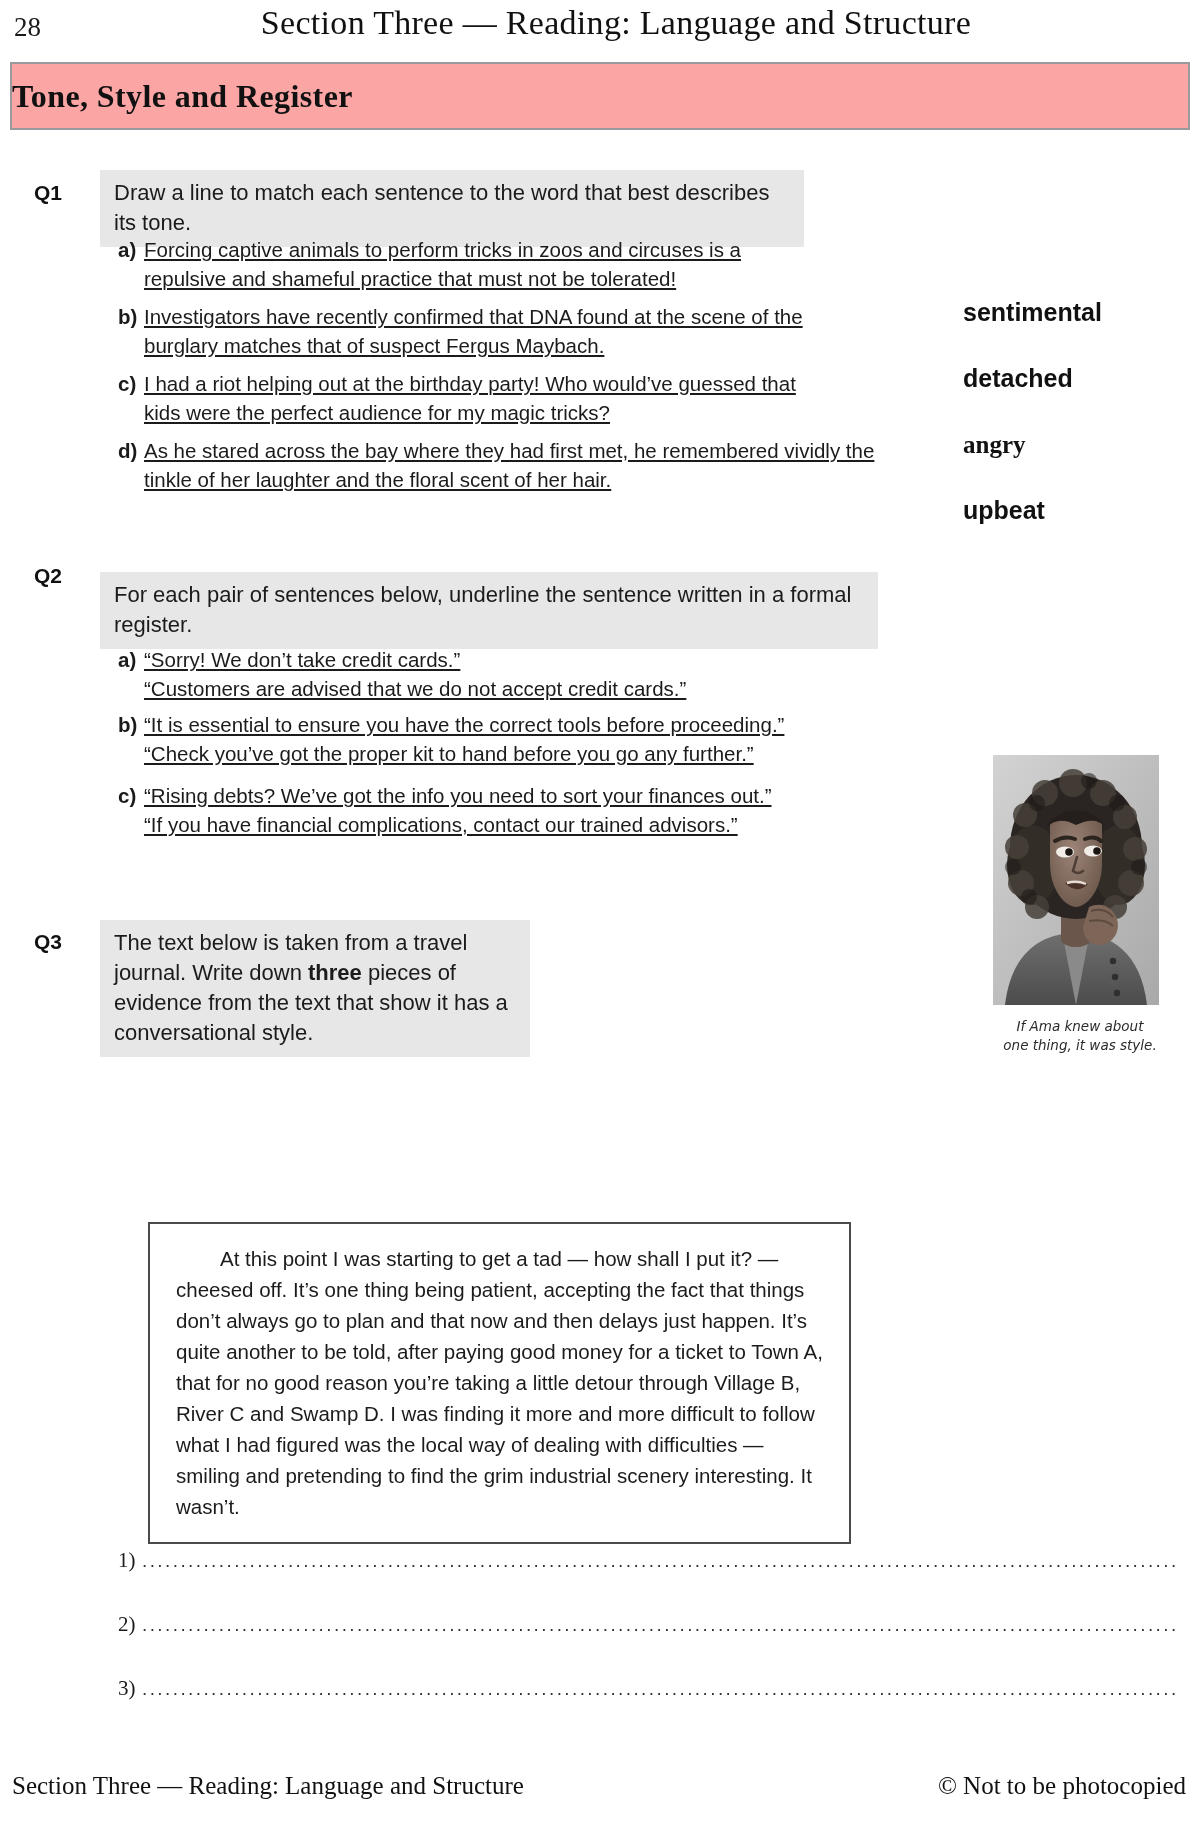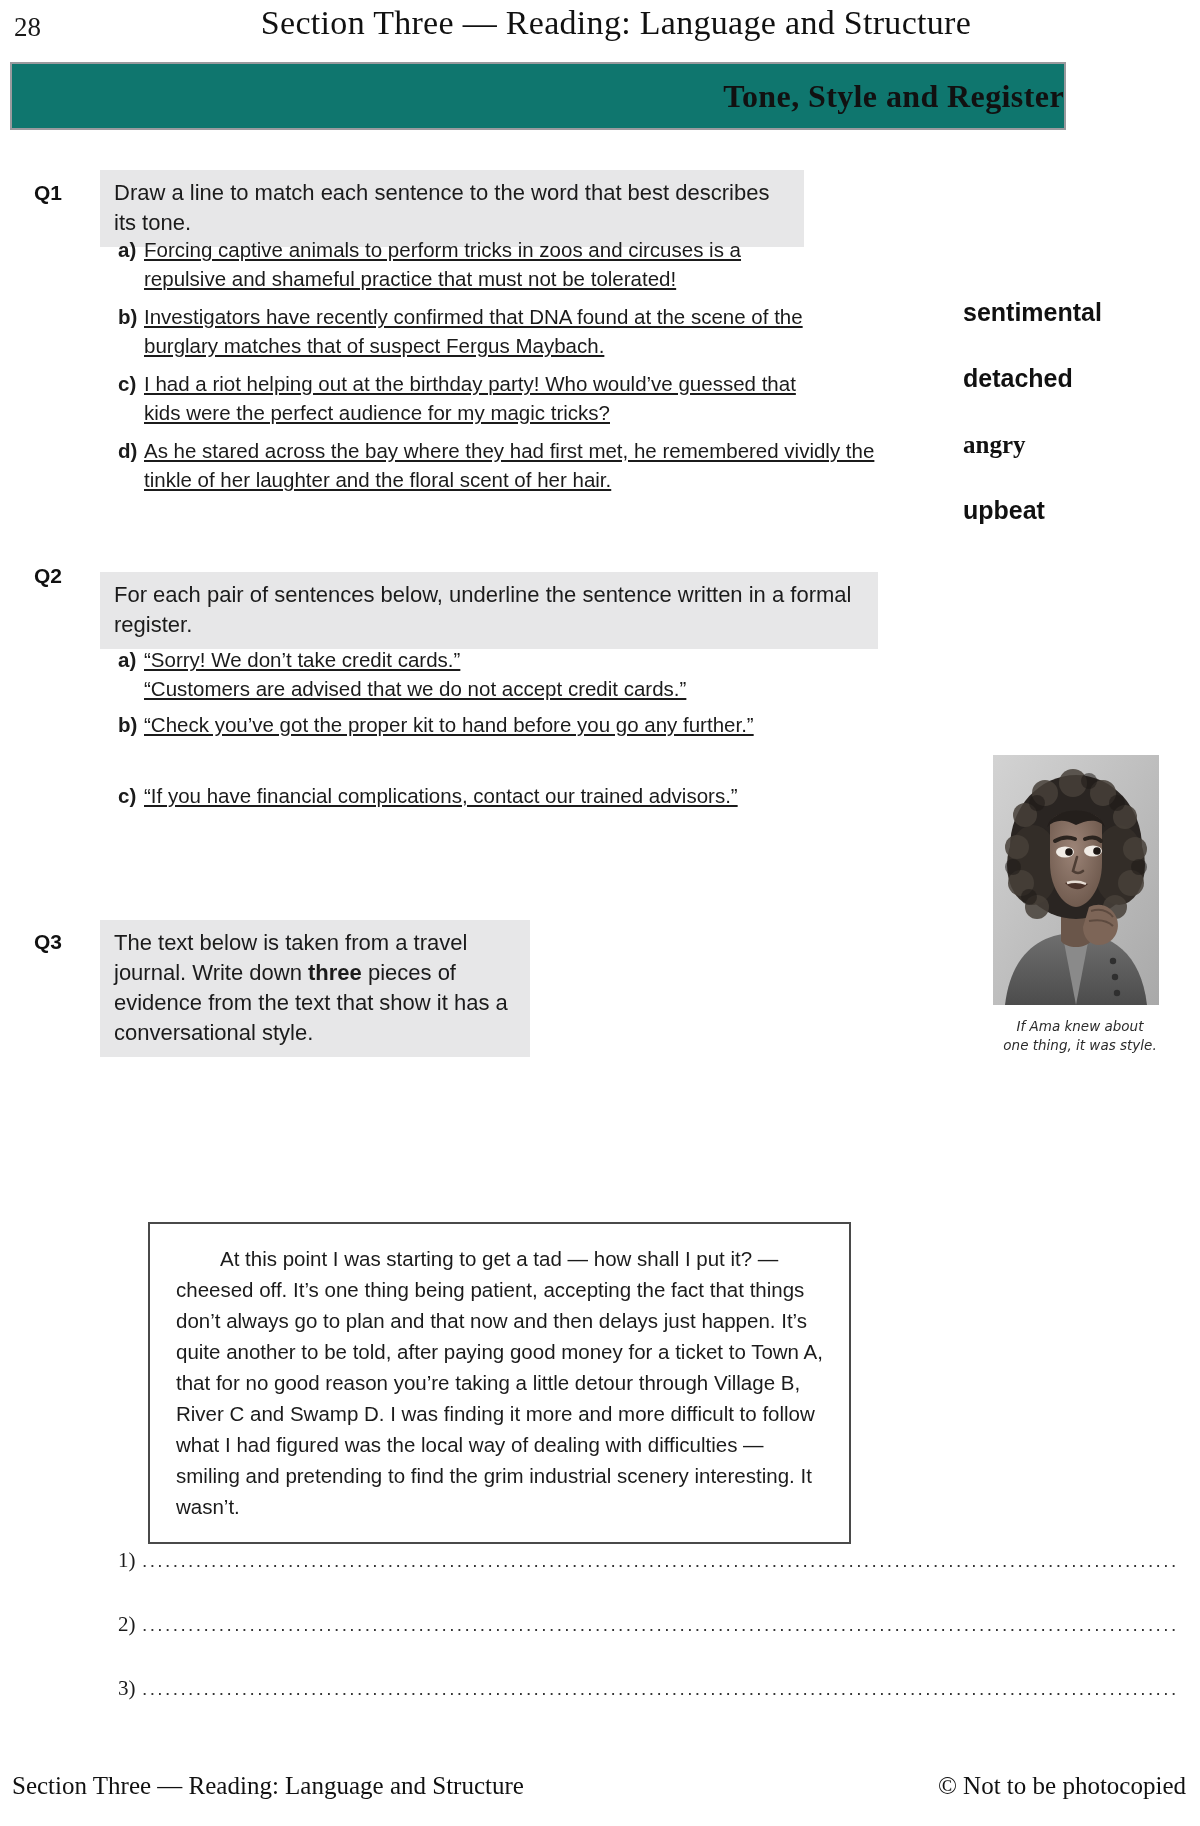--- a/index.html
+++ b/index.html
@@ -34,28 +34,28 @@
     font-family: "Liberation Serif", serif;
     font-size: 34px;
     letter-spacing: .3px;
     color: #111;
   }
 
   .title-bar {
     position: absolute;
     left: 10px;
     top: 62px;
-    width: 1056px;
+    width: 1180px;
     height: 68px;
-    background: #0f766e;
+    background: #fca5a5;
     border: 2px solid #9a9a9e;
     box-sizing: border-box;
     display: flex;
     align-items: center;
-    justify-content: flex-end;
+    justify-content: flex-start;
   }
   .title-bar .txt {
     font-family: "Liberation Serif", serif;
     font-weight: bold;
     font-size: 32px;
     letter-spacing: .4px;
     color: #111;
   }
 
   
@@ -225,27 +225,29 @@
   <span class="mark">a)</span>
   <span class="body">
     <span style="display:block">“Sorry!  We don’t take credit cards.”</span>
     <span style="display:block">“Customers are advised that we do not accept credit cards.”</span>
   </span>
 </div>
 
 <div class="qitem" style="left:118px; top:710px; width:790px;">
   <span class="mark">b)</span>
   <span class="body">
+    <span style="display:block">“It is essential to ensure you have the correct tools before proceeding.”</span>
     <span style="display:block">“Check you’ve got the proper kit to hand before you go any further.”</span>
   </span>
 </div>
 
 <div class="qitem" style="left:118px; top:781px; width:790px;">
   <span class="mark">c)</span>
   <span class="body">
+    <span style="display:block">“Rising debts?  We’ve got the info you need to sort your finances out.”</span>
     <span style="display:block">“If you have financial complications, contact our trained advisors.”</span>
   </span>
 </div>
 
 <div class="photo-frame">
   <svg width="166" height="250" viewBox="0 0 166 250">
     <defs>
       <linearGradient id="bg" x1="0" y1="0" x2="1" y2="1">
         <stop offset="0%" stop-color="#d3d3d3"></stop>
         <stop offset="100%" stop-color="#a9a9a9"></stop>

